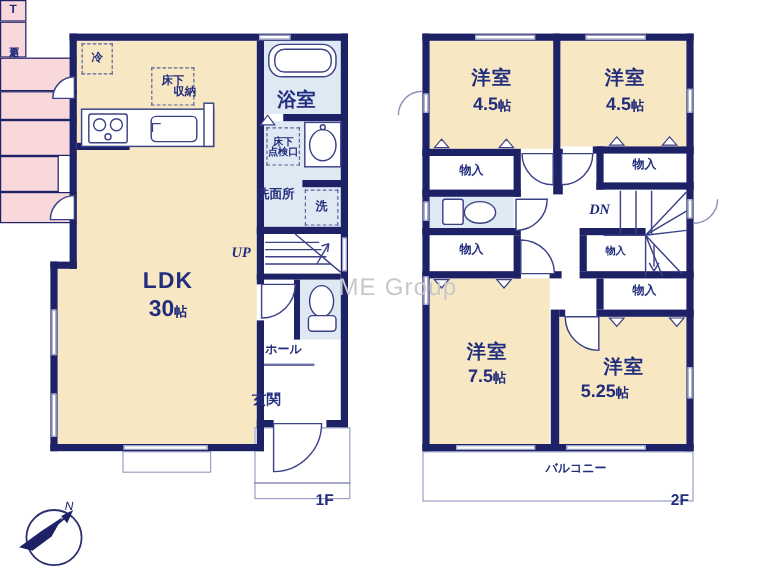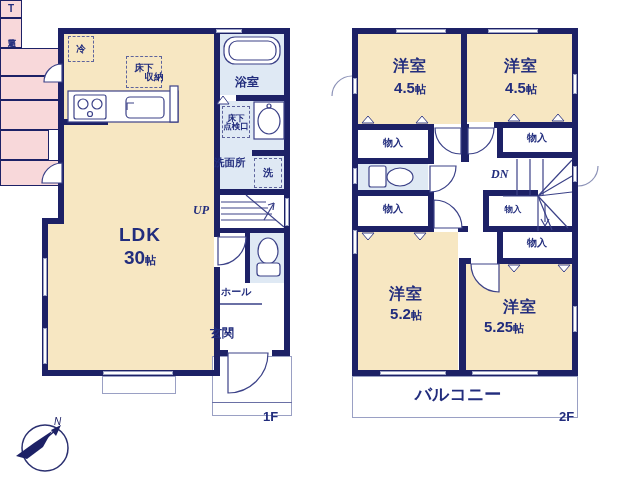--- a/index.html
+++ b/index.html
@@ -225,46 +225,47 @@
       <path d="M30 452 L57 429" stroke="#1d2166" stroke-width="1.5" fill="none"></path>
       <polygon points="61,425 51,430 56,436" fill="#1d2166"></polygon>
       <text x="54" y="425" font-size="10" font-style="italic" fill="#1d2166">N</text>
     </g>
   </svg>
 
   <div class="lbl ctr" style="left:140px;top:225px;font-size:19px;letter-spacing:1px;">LDK</div>
   <div class="lbl ctr" style="left:140px;top:248px;font-size:19px;">
     <span>30</span><span class="unit">帖</span>
   </div>
-  <div class="lbl ctr" style="left:247px;top:76px;font-size:12px;">浴室</div>
+  <div class="lbl ctr" style="left:247px;top:76px;font-size:16px;">浴室</div>
   <div class="lbl" style="left:214px;top:157px;font-size:10.5px;">洗面所</div>
   <div class="lbl updn" style="left:193px;top:204px;">UP</div>
   <div class="lbl" style="left:221px;top:287px;font-size:10px;">ホール</div>
   <div class="lbl" style="left:210px;top:327px;font-size:12px;">玄関</div>
   <div class="lbl" style="left:263px;top:410px;font-size:13px;">1F</div>
 
   <div class="lbl ctr rname" style="left:410px;top:58px;">洋室</div>
   <div class="lbl ctr rsize" style="left:410px;top:80px;">
     <span>4.5</span><span class="unit">帖</span>
   </div>
   <div class="lbl ctr rname" style="left:521px;top:58px;">洋室</div>
   <div class="lbl ctr rsize" style="left:521px;top:80px;">
     <span>4.5</span><span class="unit">帖</span>
   </div>
   <div class="lbl ctr rname" style="left:406px;top:286px;">洋室</div>
   <div class="lbl ctr rsize" style="left:406px;top:306px;">
-    <span>5.2</span><span class="unit">帖</span>
+    <span>7.5</span><span class="unit">帖</span>
   </div>
   <div class="lbl ctr rname" style="left:520px;top:299px;">洋室</div>
   <div class="lbl ctr rsize" style="left:504px;top:319px;">
     <span>5.25</span><span class="unit">帖</span>
   </div>
   <div class="lbl ctr small" style="left:393px;top:138px;">物入</div>
   <div class="lbl ctr small" style="left:537px;top:133px;">物入</div>
   <div class="lbl ctr small" style="left:393px;top:204px;">物入</div>
   <div class="lbl ctr" style="left:513px;top:205px;font-size:8.5px;">物入</div>
   <div class="lbl ctr small" style="left:537px;top:238px;">物入</div>
   <div class="lbl updn" style="left:491px;top:168px;">DN</div>
-  <div class="lbl ctr" style="left:458px;top:386px;font-size:17px;">バルコニー</div>
+  <div class="lbl ctr" style="left:480px;top:386px;font-size:10px;">バルコニー</div>
   <div class="lbl" style="left:559px;top:410px;font-size:13px;">2F</div>
 
+  <div class="watermark" style="left:282px;top:229px;">ME Group</div>
 
 </div>
 
 </body></html>

